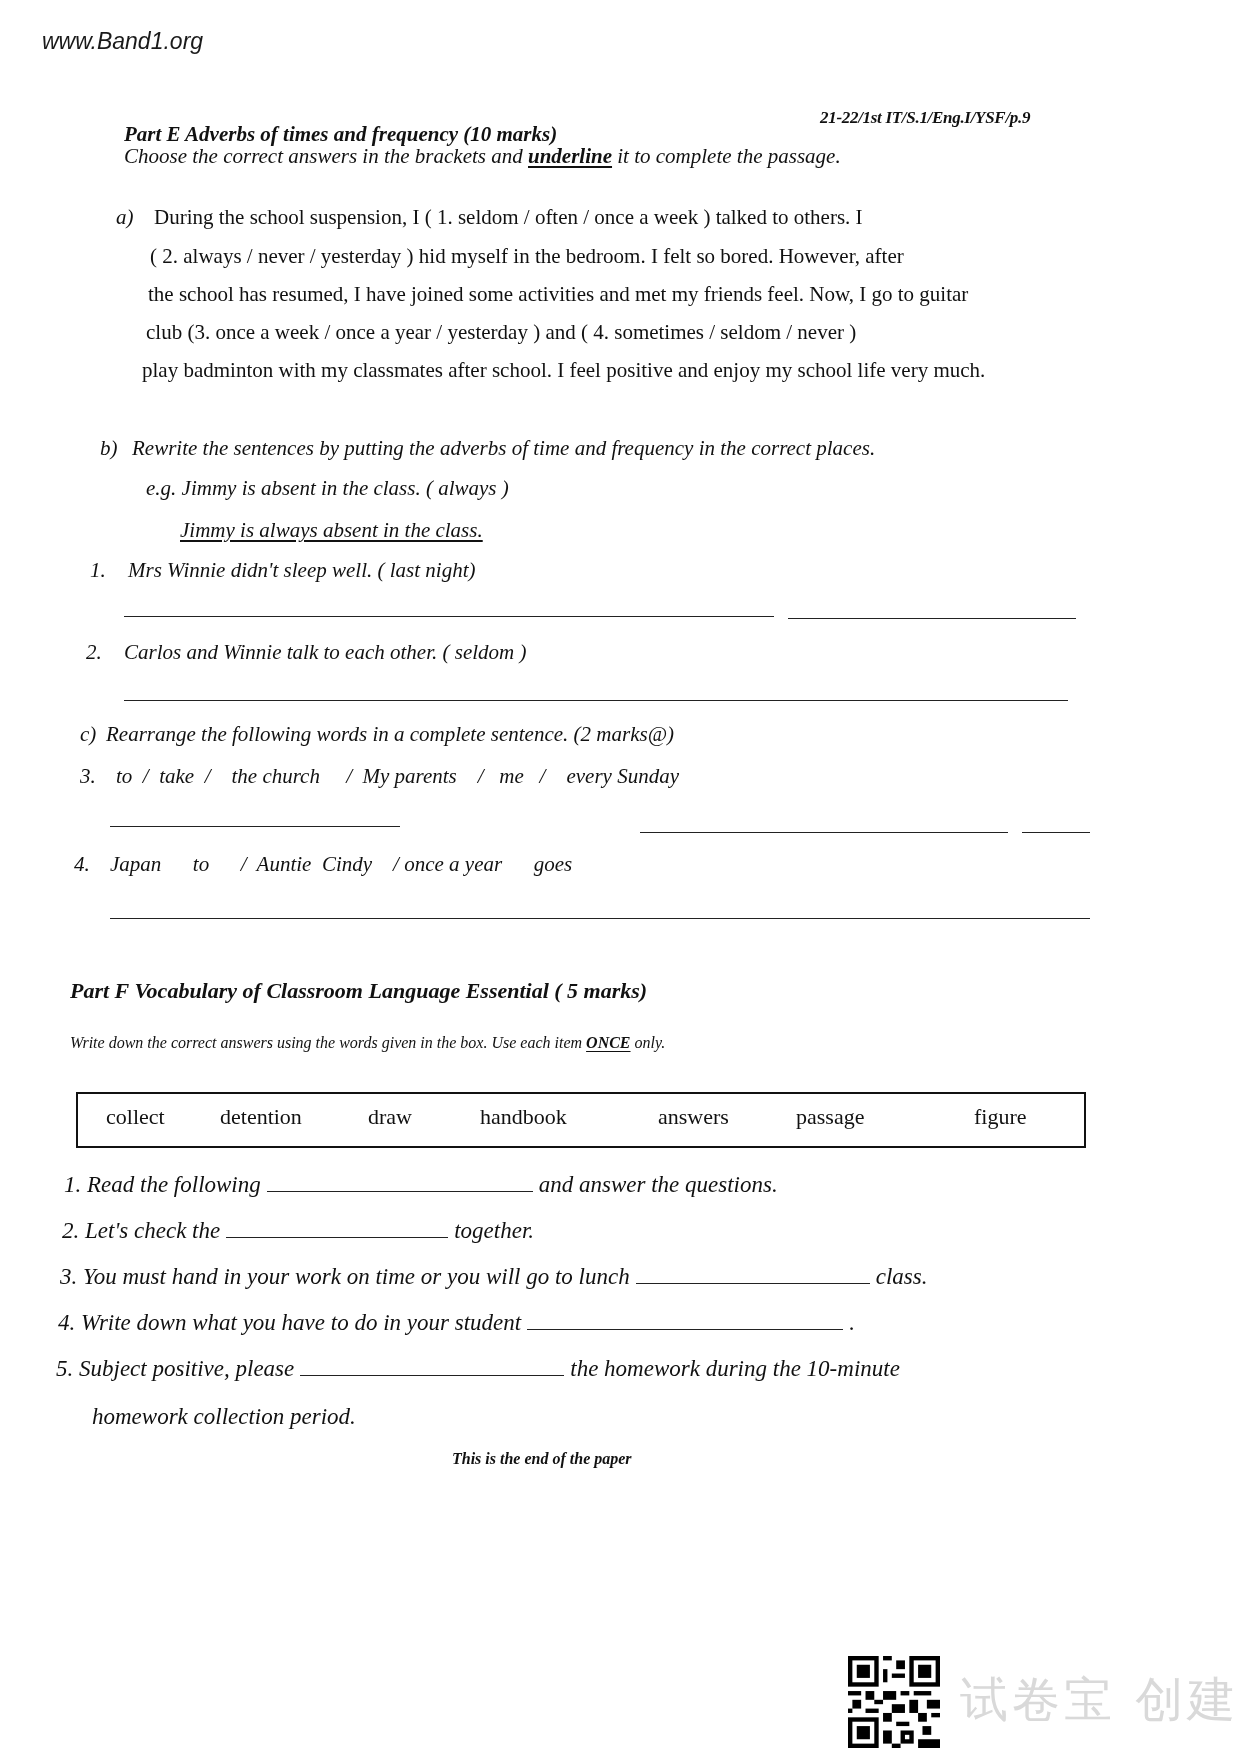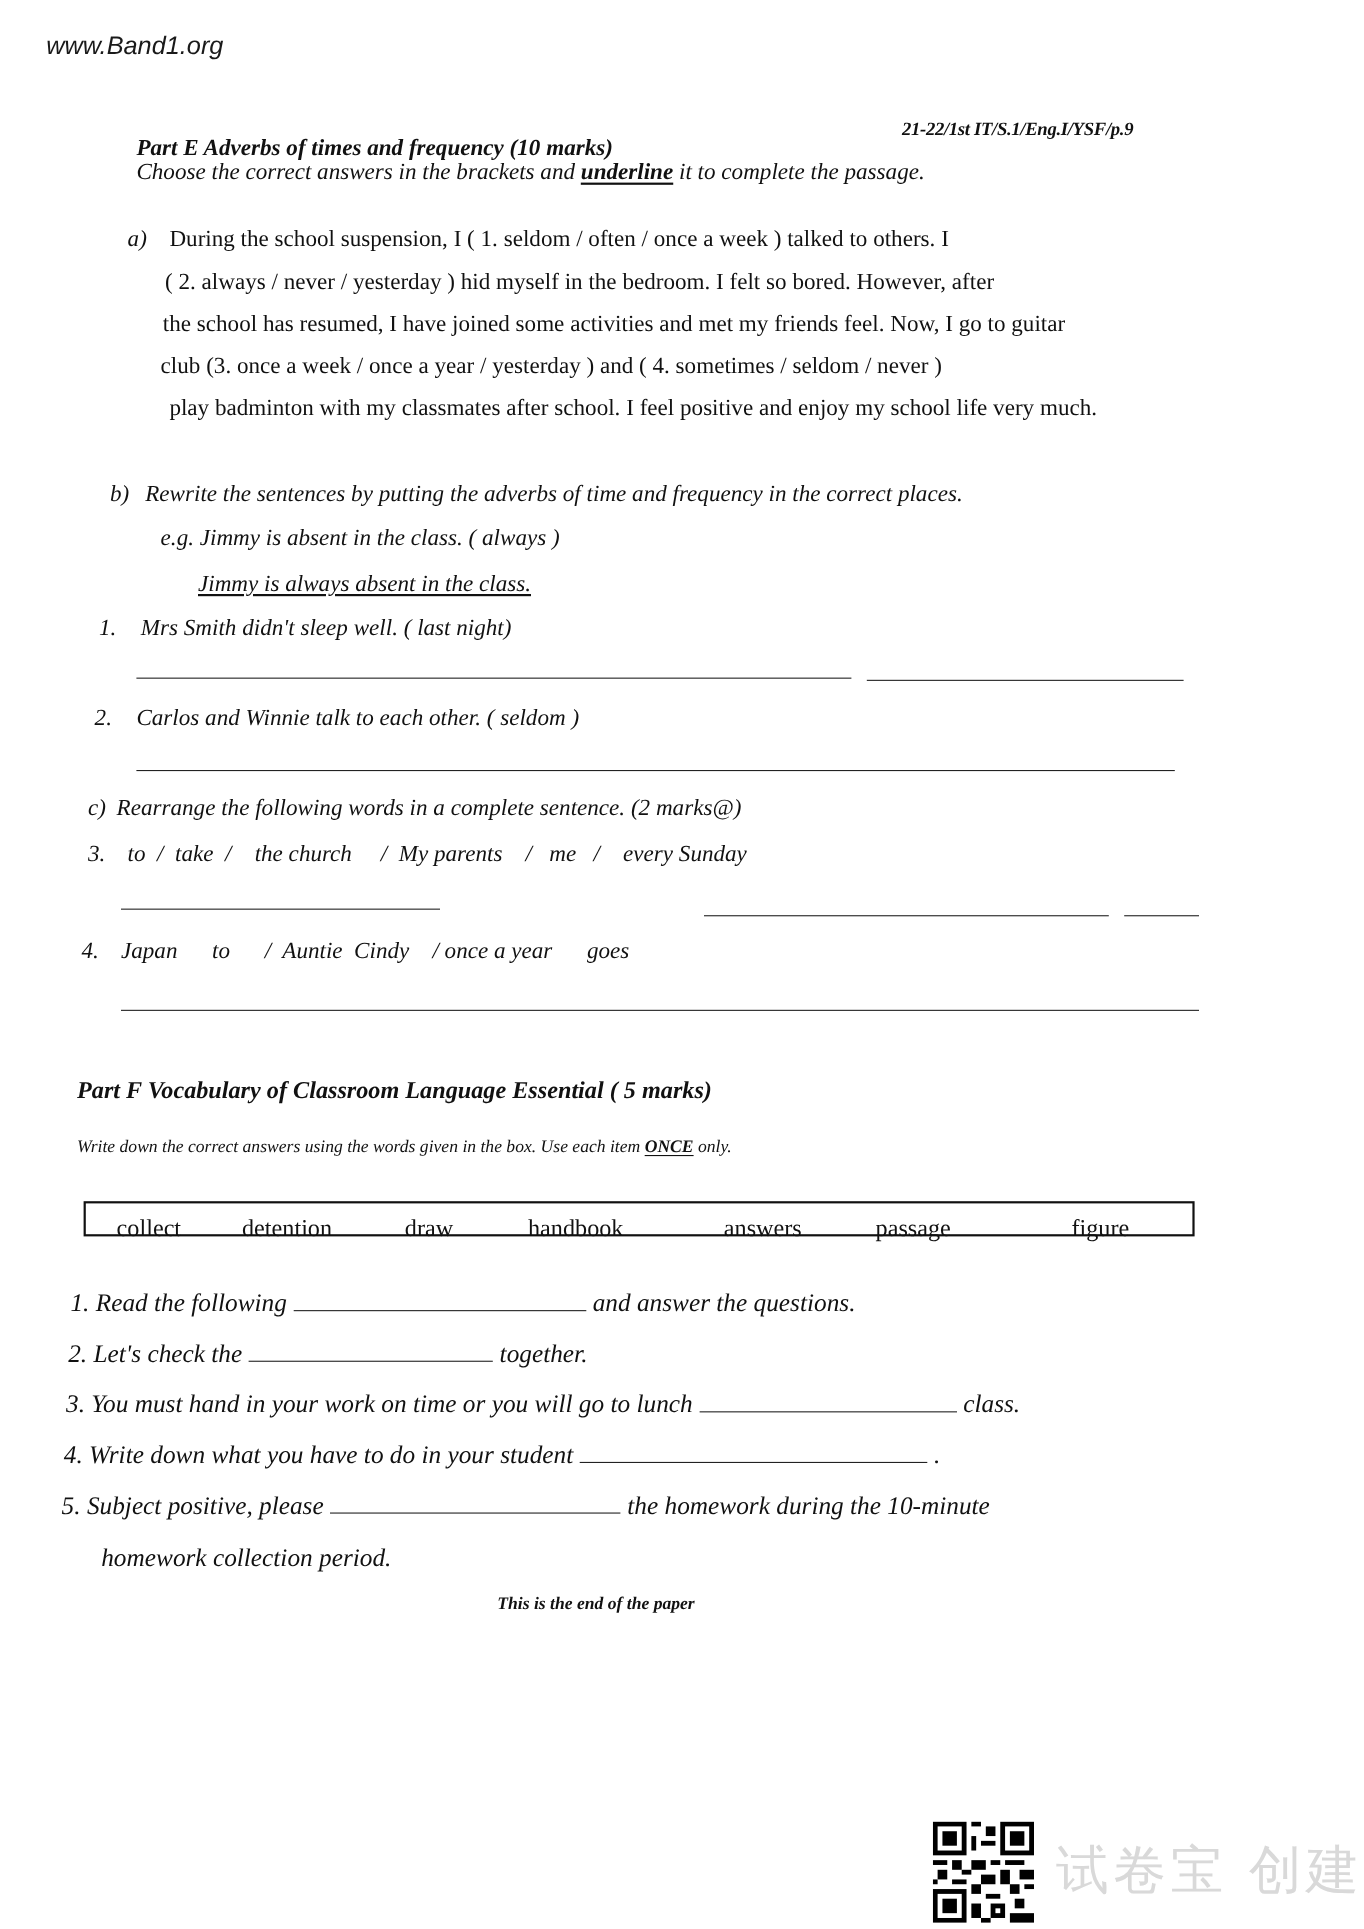--- a/index.html
+++ b/index.html
@@ -12,21 +12,21 @@
   .site { left: 42px; top: 28px; font-family: "Liberation Sans", "DejaVu Sans", sans-serif; font-size: 23px; color: #1a1a1a; }
   .code { left: 820px; top: 80px; font-size: 17px; font-weight: bold; letter-spacing: -0.3px; margin-top: 28px; }
   .heading { font-weight: bold; font-size: 21px; }
   .text { font-size: 21px; }
   .text-lg { font-size: 23px; }
   .u { text-decoration: underline; text-underline-offset: 3px; }
   .bold { font-weight: bold; }
   .line { position: absolute; height: 0; border-top: 1.6px solid #222; }
   .blank { display: inline-block; border-bottom: 1.6px solid #222; height: 1px; vertical-align: baseline; margin: 0 6px; }
   .wordbox {
-    position: absolute; left: 76px; top: 1092px; width: 1010px; height: 32px;
+    position: absolute; left: 76px; top: 1092px; width: 1010px; height: 56px;
     border: 2px solid #111; box-sizing: border-box;
   }
   .word { position: absolute; top: 10px; font-size: 22px; }
   .qr { position: absolute; left: 848px; top: 1656px; width: 92px; height: 92px; }
   .wm { position: absolute; left: 960px; top: 1668px; font-family: "DejaVu Sans", sans-serif; font-size: 48px; color: #d9d9d9; letter-spacing: 4px; }
   .para { position: absolute; left: 118px; font-size: 21px; white-space: nowrap; }
 </style>
 </head>
 <body>
 
@@ -36,29 +36,29 @@
 <div class="abs heading" style="left:124px; top:122px;">Part E  Adverbs of times and frequency  (10 marks)</div>
 <div class="abs text" style="left:124px; top:144px;">
   <span>Choose the correct answers in the brackets and </span><span class="u bold">underline</span><span> it to complete the passage.</span>
 </div>
 
 <div class="abs text" style="left:116px; top:205px;">a)</div>
 <div class="para" style="left:154px; top:205px;">During the school suspension, I ( 1. seldom  /   often   /  once a week  )  talked to others. I</div>
 <div class="para" style="left:150px; top:244px;">( 2. always  /  never  /  yesterday  )  hid myself in the bedroom. I felt so bored.  However, after</div>
 <div class="para" style="left:148px; top:282px;">the school has resumed, I have joined some activities and met my friends feel. Now, I go to guitar</div>
 <div class="para" style="left:146px; top:320px;">club  (3. once a week  /  once a year  /  yesterday  )  and ( 4. sometimes  /  seldom  /  never  )</div>
-<div class="para" style="left:142px; top:358px;margin-left:12px;">play badminton with my classmates after school. I feel positive and enjoy my school life very much.</div>
+<div class="para" style="left:142px; top:358px;">play badminton with my classmates after school. I feel positive and enjoy my school life very much.</div>
 
 <div class="abs text" style="left:100px; top:436px;">b)</div>
 <div class="abs text" style="left:132px; top:436px;">Rewrite the sentences by putting the adverbs of time and frequency in the correct places.</div>
 <div class="abs text" style="left:146px; top:476px;">e.g. Jimmy is absent in the class. ( always )</div>
 <div class="abs text u" style="left:180px; top:518px;">Jimmy is always absent in the class.</div>
 
 <div class="abs text" style="left:90px; top:558px;">1.</div>
-<div class="abs text" style="left:128px; top:558px;">Mrs Smith didn't sleep well. ( last night)</div>
+<div class="abs text" style="left:128px; top:558px;">Mrs Winnie didn't sleep well. ( last night)</div>
 <div class="line" style="left:124px; top:616px; width:650px;"></div>
 <div class="line" style="left:788px; top:618px; width:288px;"></div>
 
 <div class="abs text" style="left:86px; top:640px;">2.</div>
 <div class="abs text" style="left:124px; top:640px;">Carlos and Winnie talk to each other. ( seldom )</div>
 <div class="line" style="left:124px; top:700px; width:944px;"></div>
 
 <div class="abs text" style="left:80px; top:722px;">c)</div>
 <div class="abs text" style="left:106px; top:722px;">Rearrange the following words in a complete sentence. (2 marks@)</div>
 

